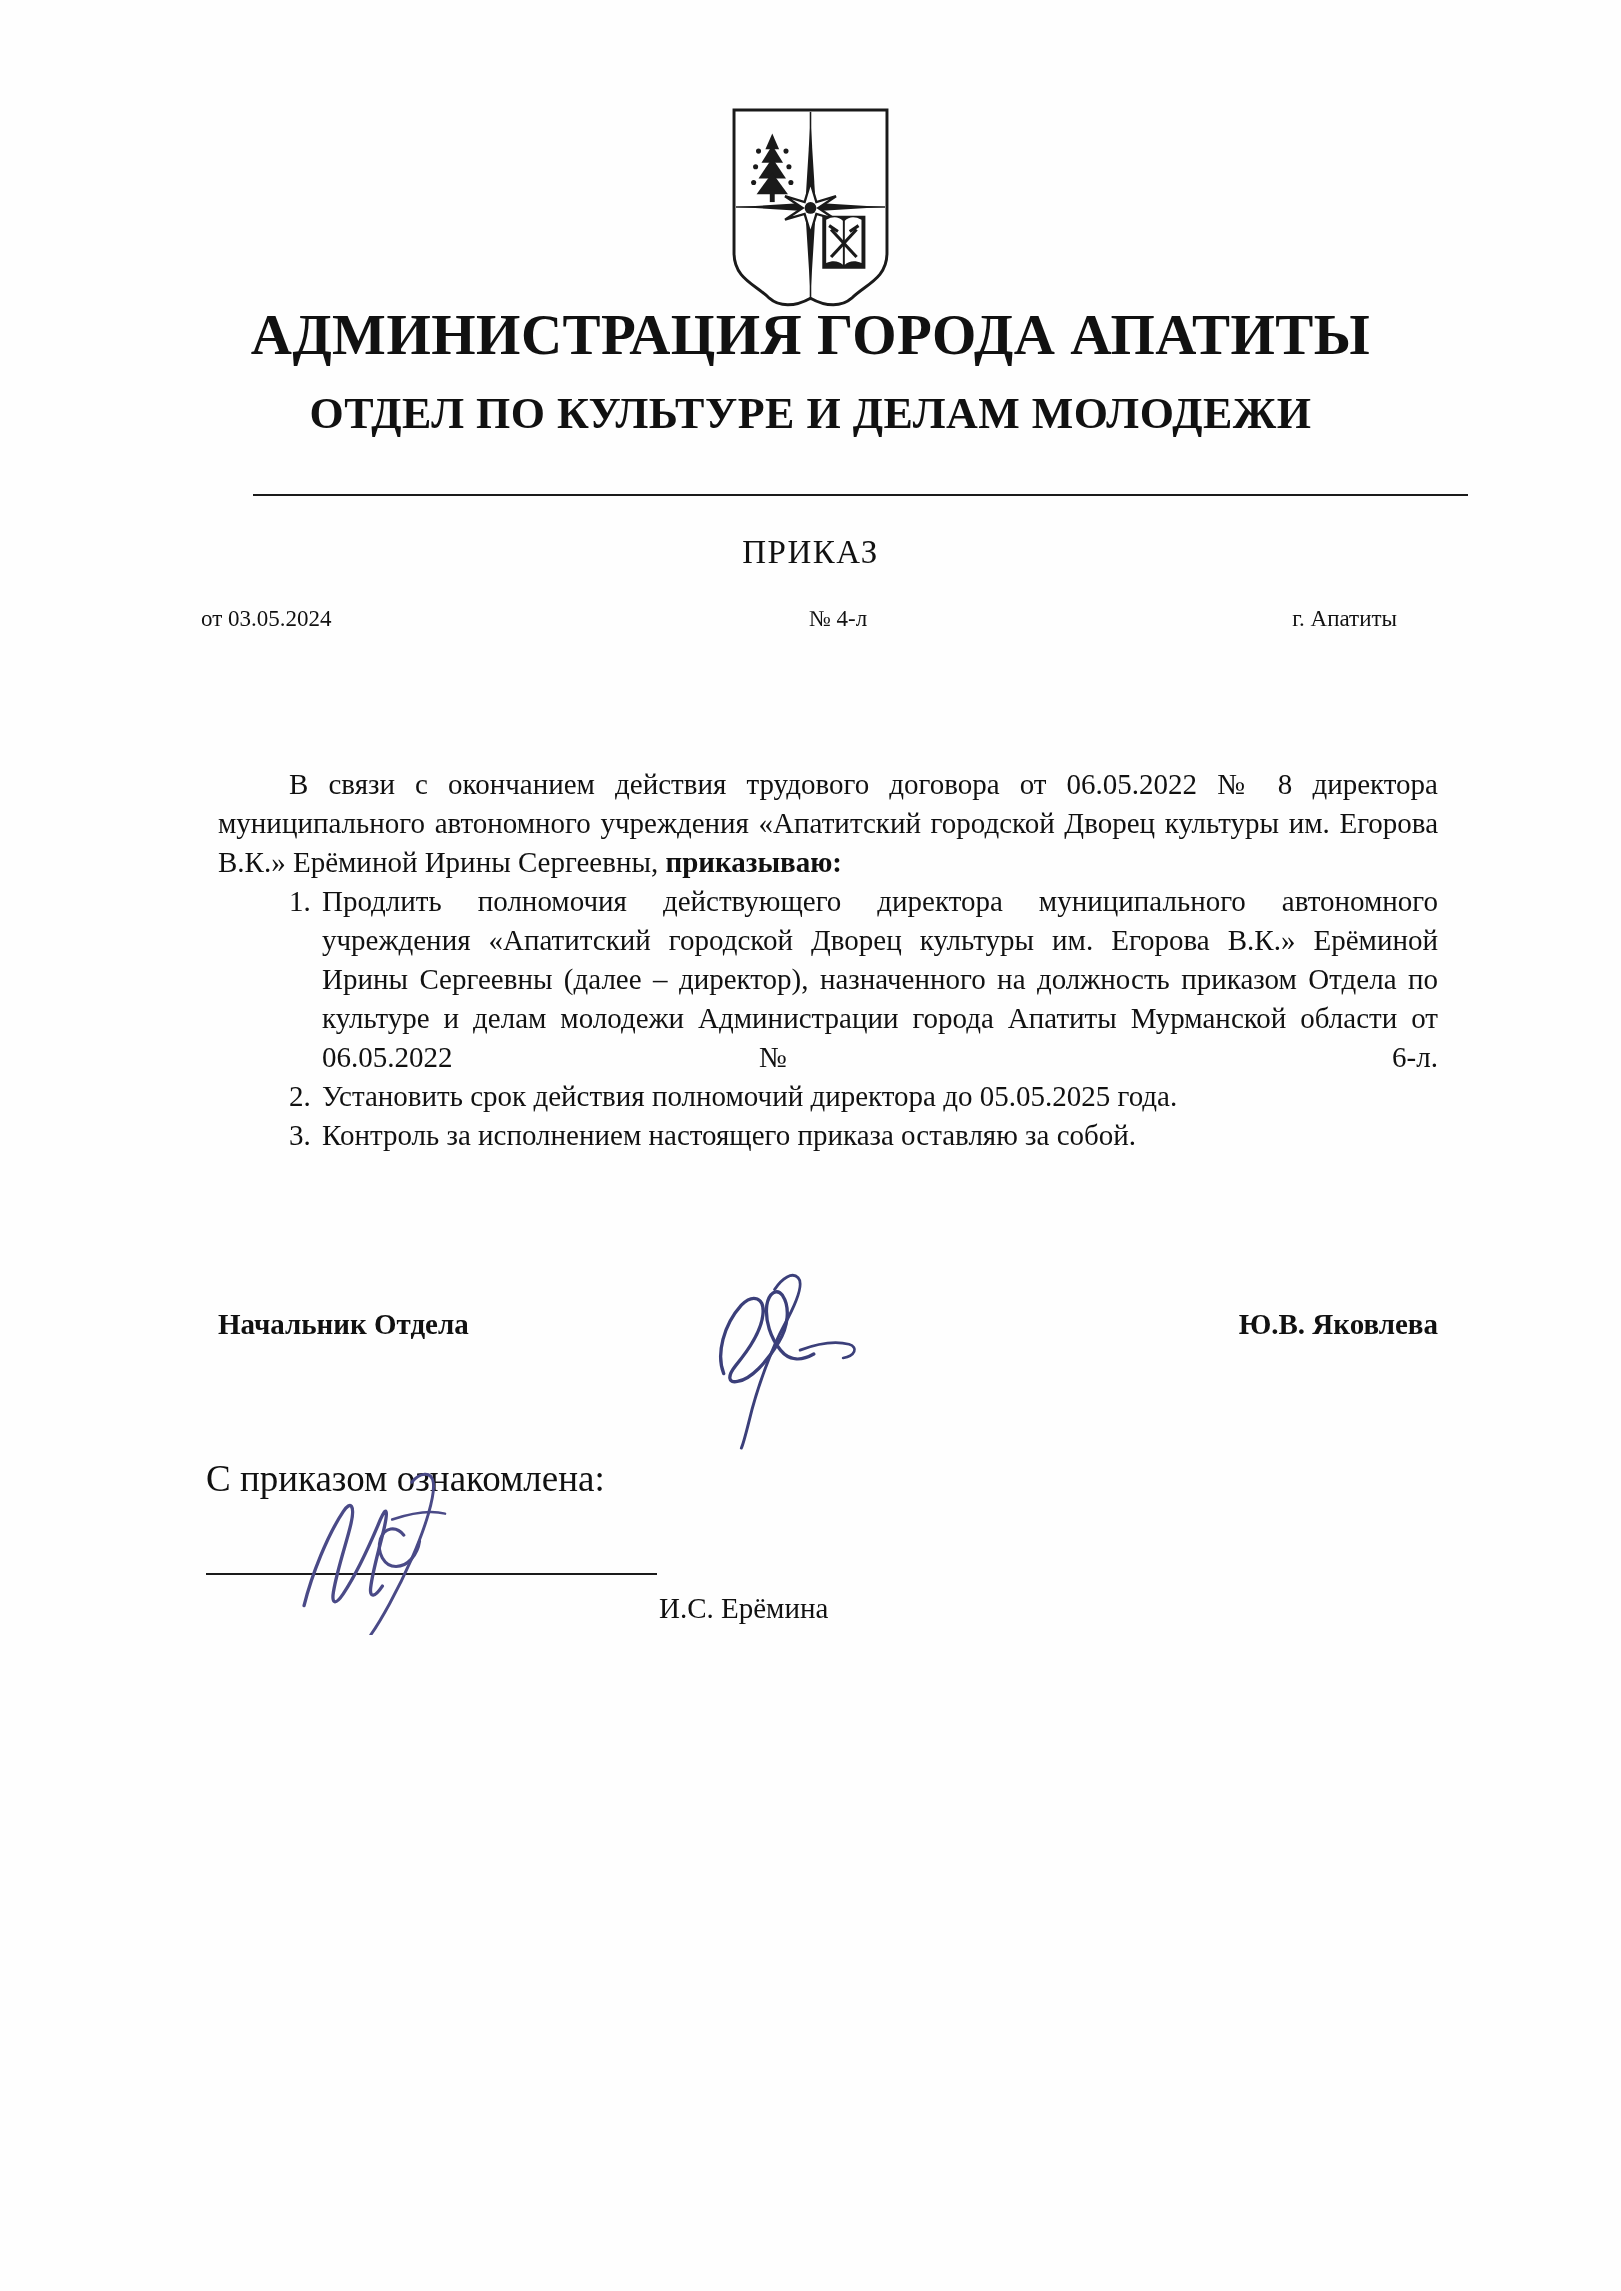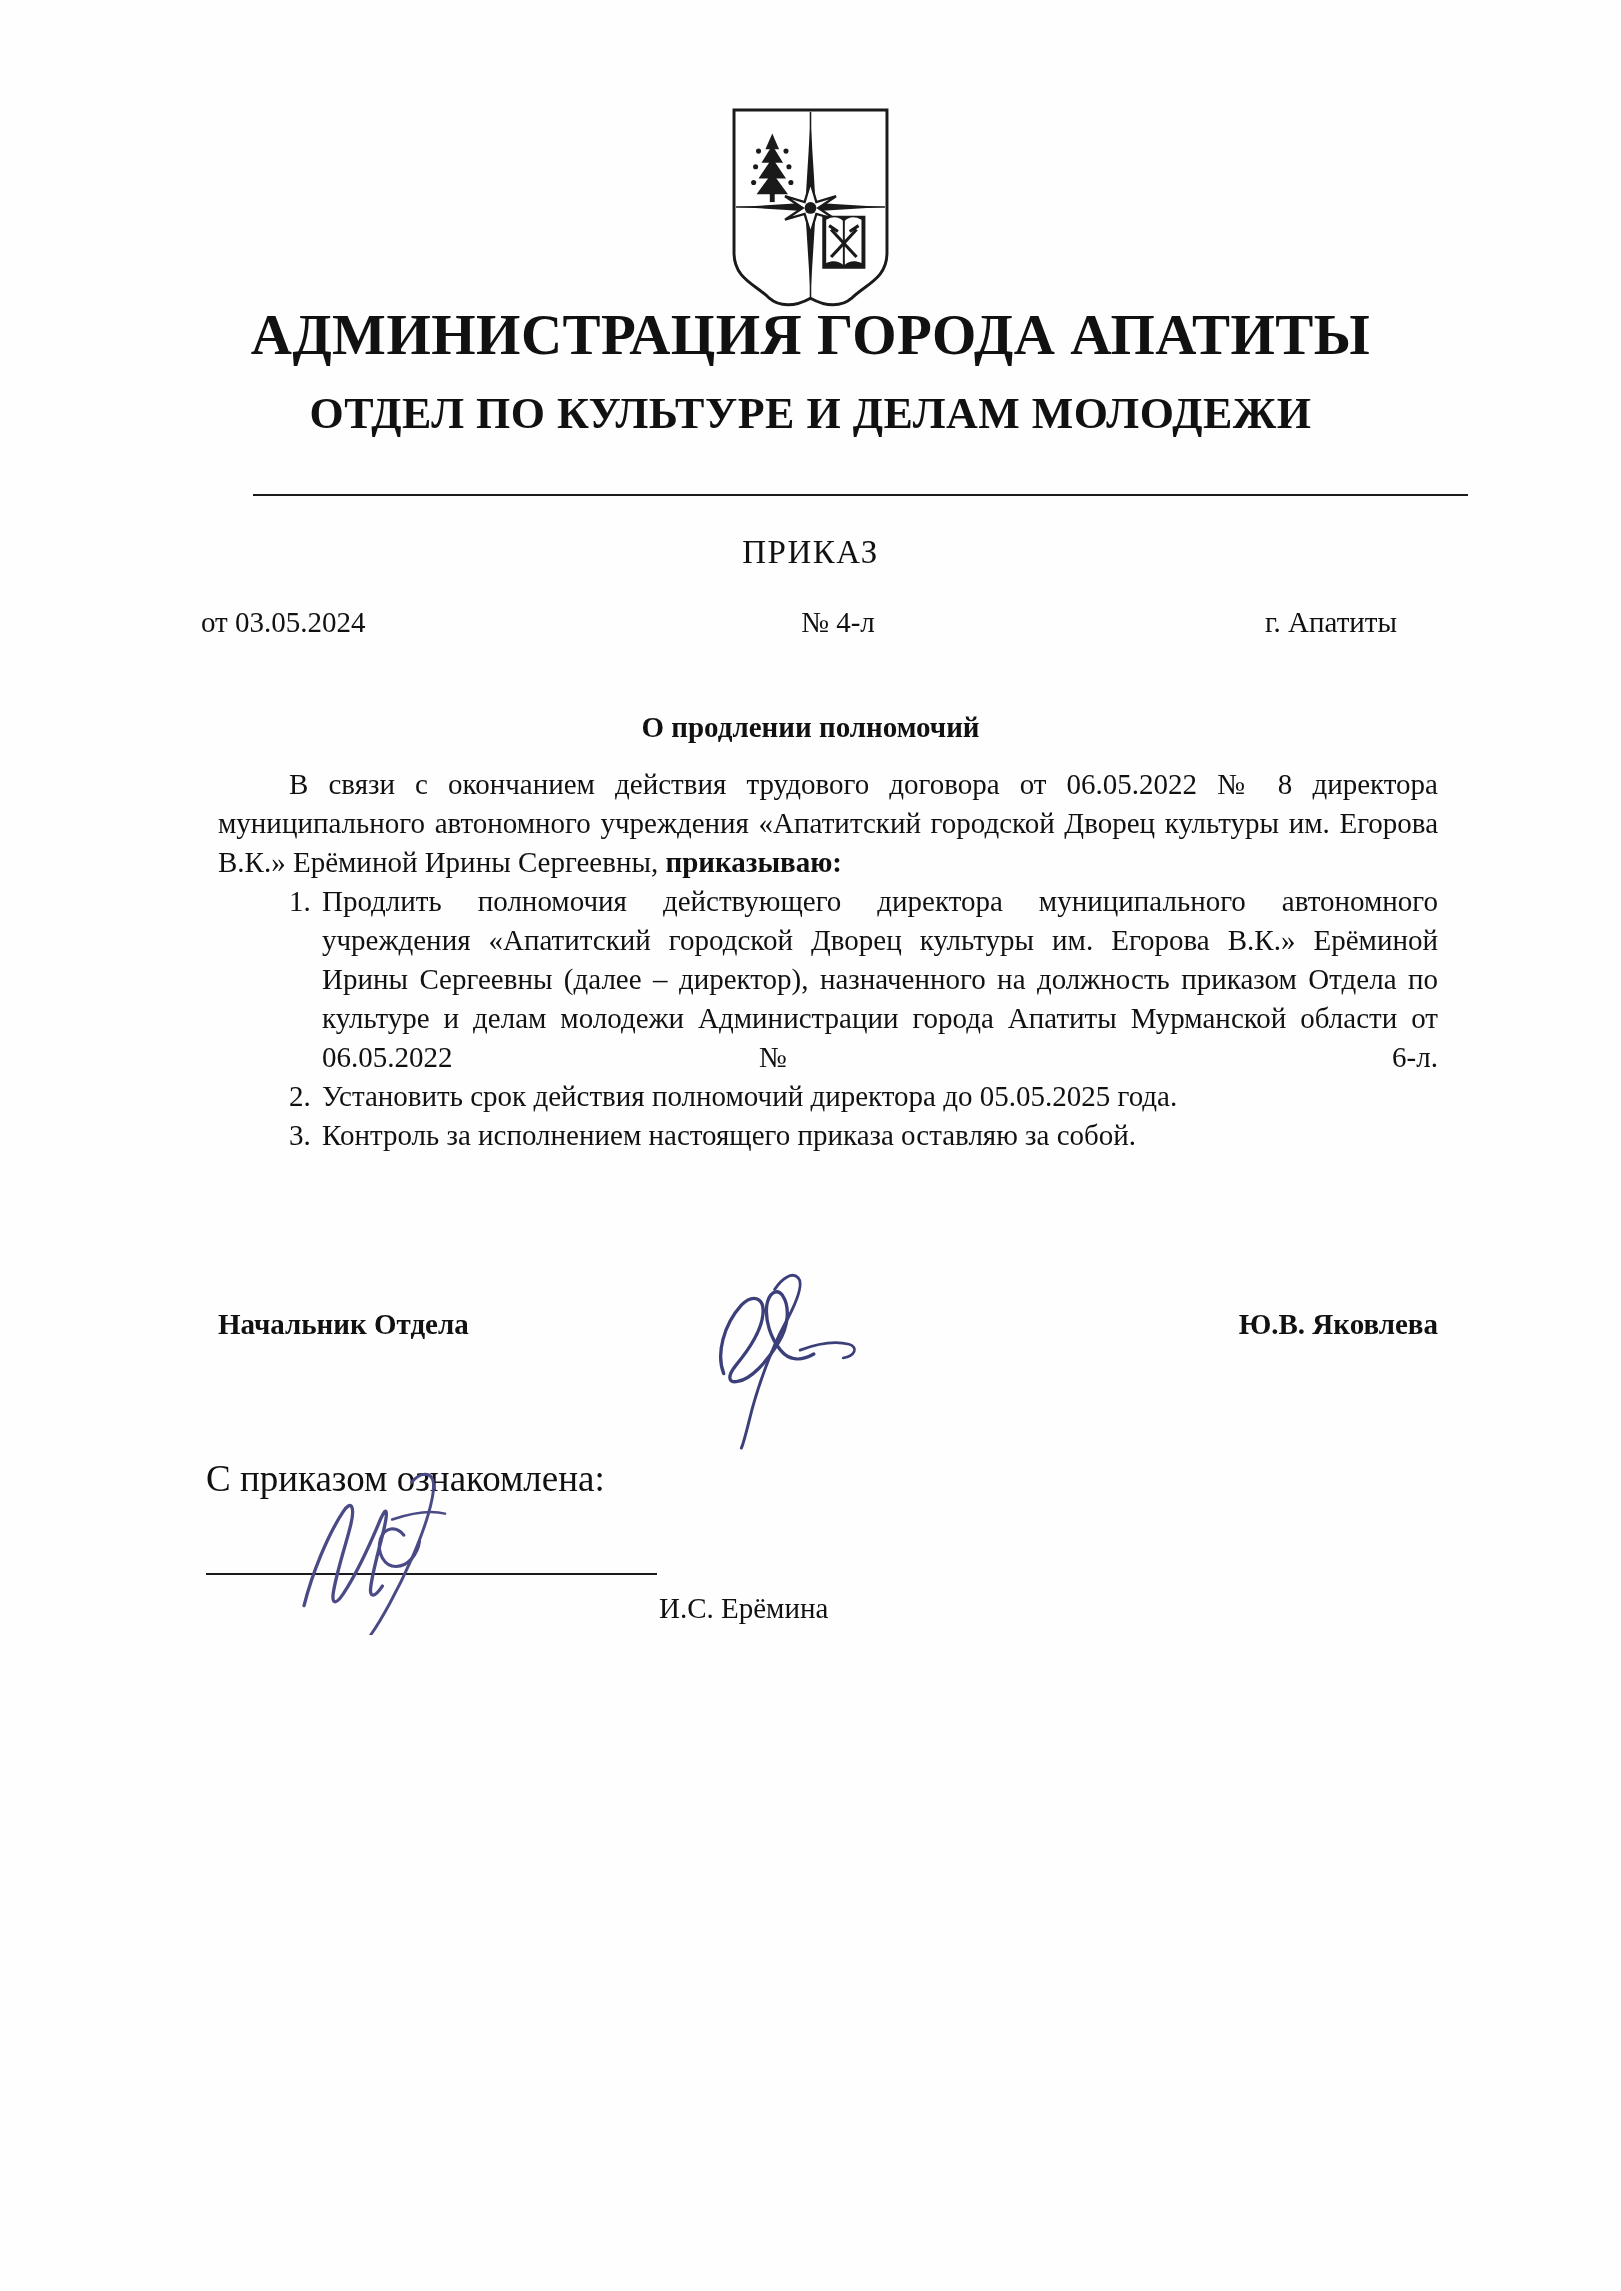--- a/index.html
+++ b/index.html
@@ -72,21 +72,21 @@
     font-size: 33px;
     letter-spacing: 1.5px;
   }
   
   .meta-row {
     position: absolute;
     top: 606px;
     left: 201px;
     width: 1225px;
     display: flex;
-    font-size: 29px;
+    font-size: 23px;
   }
   .meta-date   { width: 40%; text-align: left; }
   .meta-number { width: 24%; text-align: center; }
   .meta-city   { width: 36%; text-align: right; padding-right: 29px; box-sizing: border-box; }
   
   .subject {
     position: absolute;
     top: 711px;
     left: 0;
     width: 100%;
@@ -228,21 +228,20 @@
   <div class="org-subtitle">ОТДЕЛ ПО КУЛЬТУРЕ И ДЕЛАМ МОЛОДЕЖИ</div>
   <div class="rule"></div>
   <div class="doc-type">ПРИКАЗ</div>
 
   <div class="meta-row">
     <div class="meta-date">от 03.05.2024</div>
     <div class="meta-number">№ 4-л</div>
     <div class="meta-city">г. Апатиты</div>
   </div>
 
-  <div class="subject">О продлении полномочий</div>
 
   <div class="body-text">
     <p class="para-indent"><span>В связи с окончанием действия трудового договора от 06.05.2022 № 8 директора муниципального автономного учреждения «Апатитский городской Дворец культуры им. Егорова В.К.» Ерёминой Ирины Сергеевны,</span>&nbsp;<span class="bold">приказываю:</span></p>
 
     <div class="numbered">
       <span class="num">1.</span>
       <span class="txt txt-justify">Продлить полномочия действующего директора муниципального автономного учреждения «Апатитский городской Дворец культуры им. Егорова В.К.» Ерёминой Ирины Сергеевны (далее – директор), назначенного на должность приказом Отдела по культуре и делам  молодежи Администрации города Апатиты Мурманской области от 06.05.2022 № 6-л.</span>
     </div>
 
     <div class="numbered">

